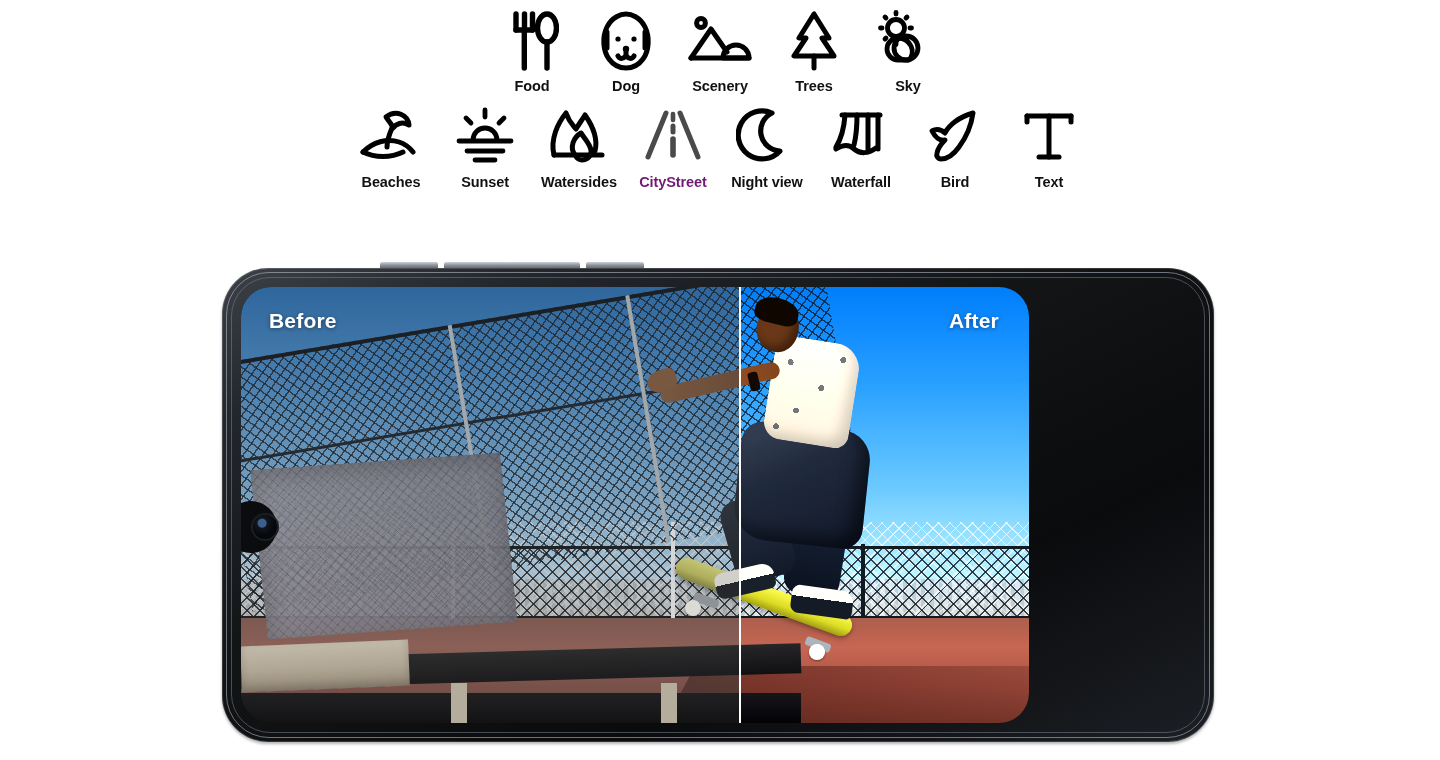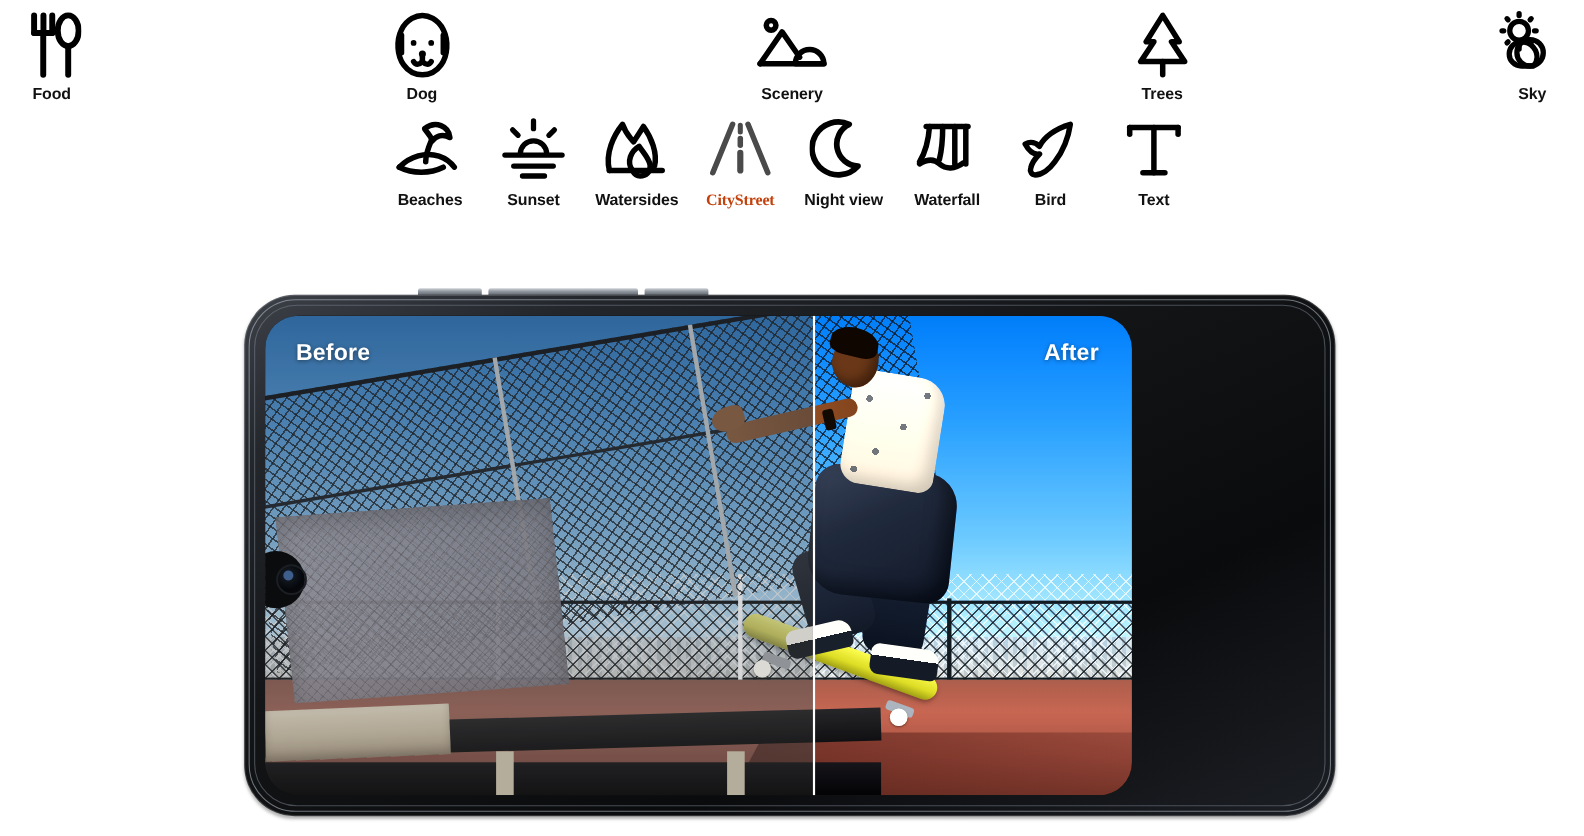--- a/index.html
+++ b/index.html
@@ -23,21 +23,21 @@
   .icon-rows {
     position: absolute;
     top: 0; left: 0;
     width: 1440px;
   }
   .icon-row {
     display: flex;
     justify-content: center;
     align-items: flex-start;
   }
-  .icon-row-1 { padding-top: 8px; justify-content: space-between; }
+  .icon-row-1 { padding-top: 8px; }
   .icon-row-2 { padding-top: 10px; }
 
   .scene-item {
     display: flex;
     flex-direction: column;
     align-items: center;
     justify-content: flex-start;
     width: 94px;
   }
   .scene-item .glyph {
@@ -49,21 +49,21 @@
   .scene-item svg { display: block; }
   .scene-label {
     font-size: 14.5px;
     font-weight: 700;
     color: #111111;
     letter-spacing: -0.1px;
     line-height: 1;
     white-space: nowrap;
     margin-top: 5px;
   }
-  .scene-item.dim .scene-label { color: #c2410c; font-family: Liberation Serif, serif; }
+  .scene-item.dim .scene-label { color: #701a75; }
 
   
   #phone-wrap {
     position: absolute;
     left: 222px;
     top: 268px;
     width: 992px;
     height: 474px;
   }
 

